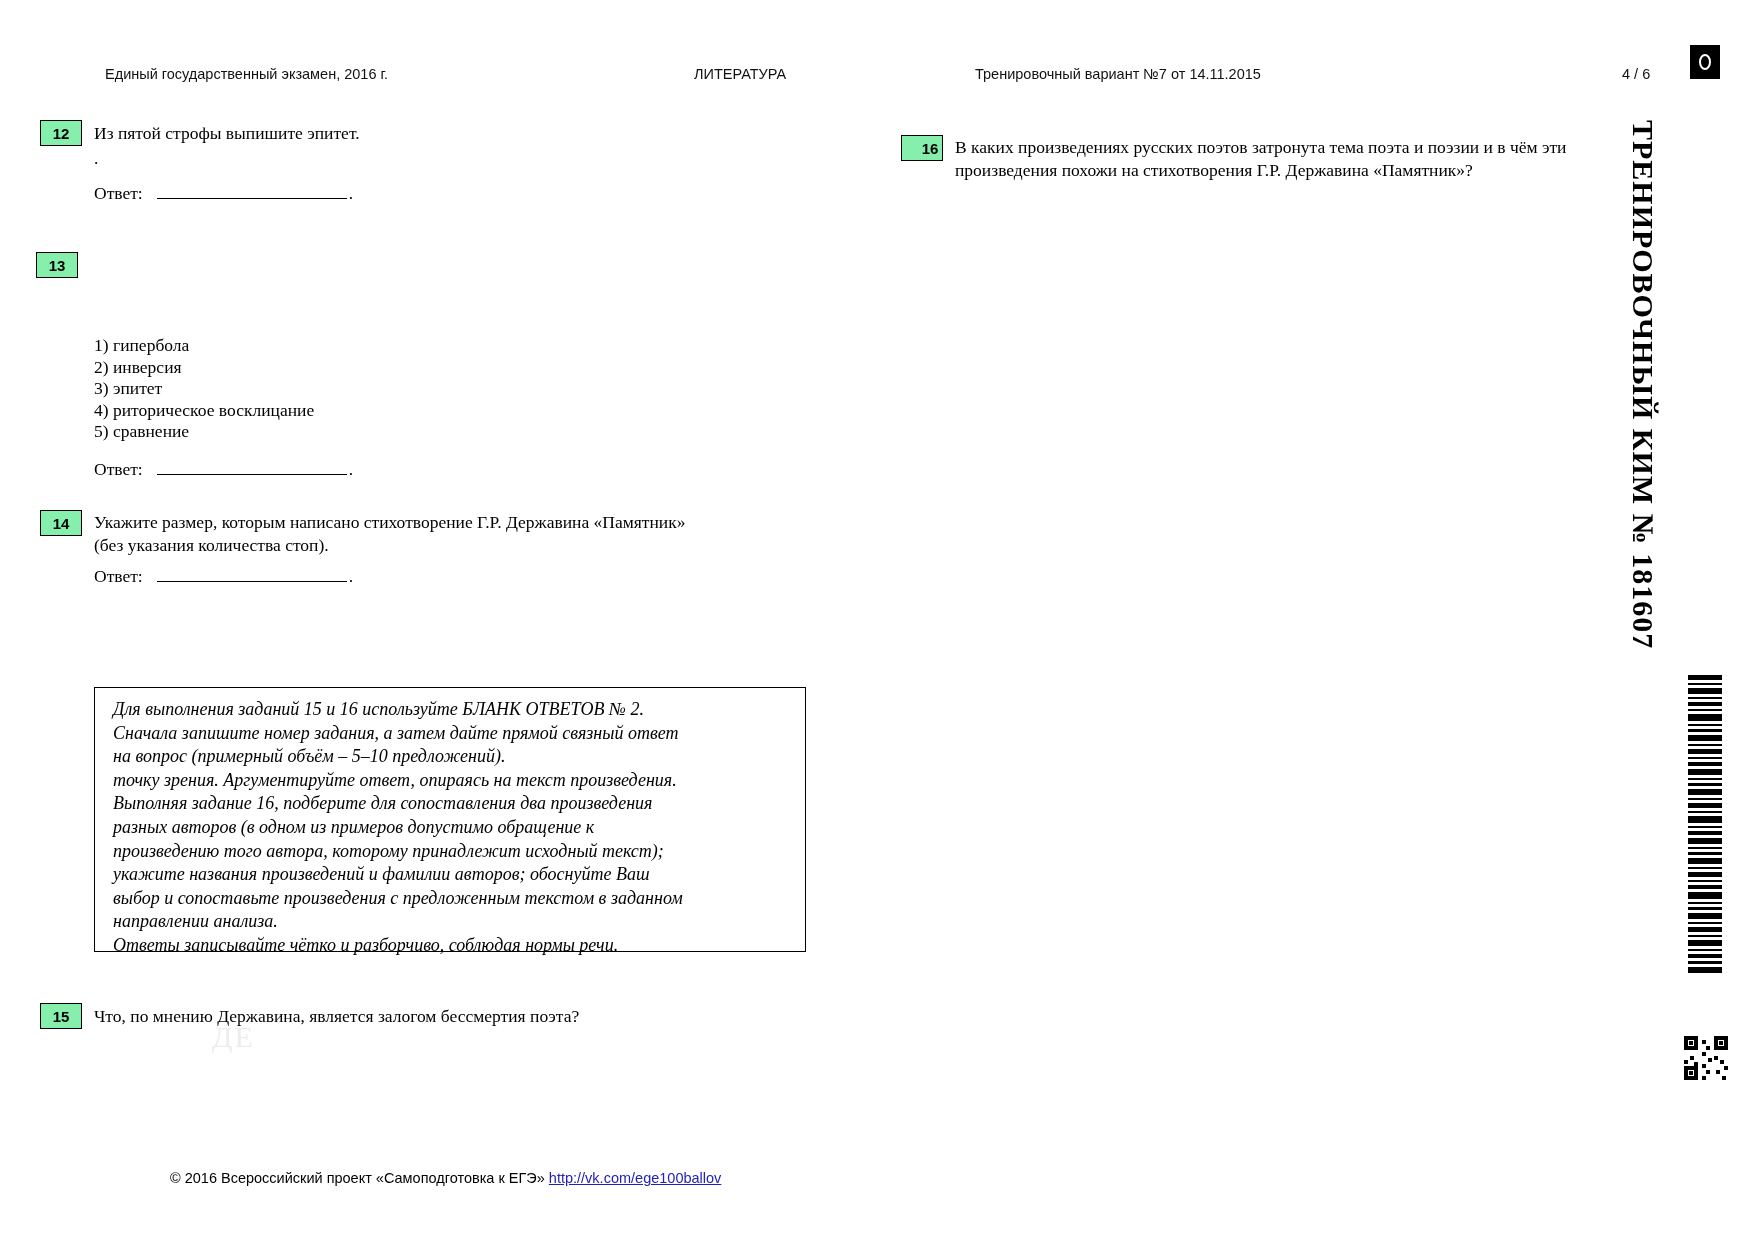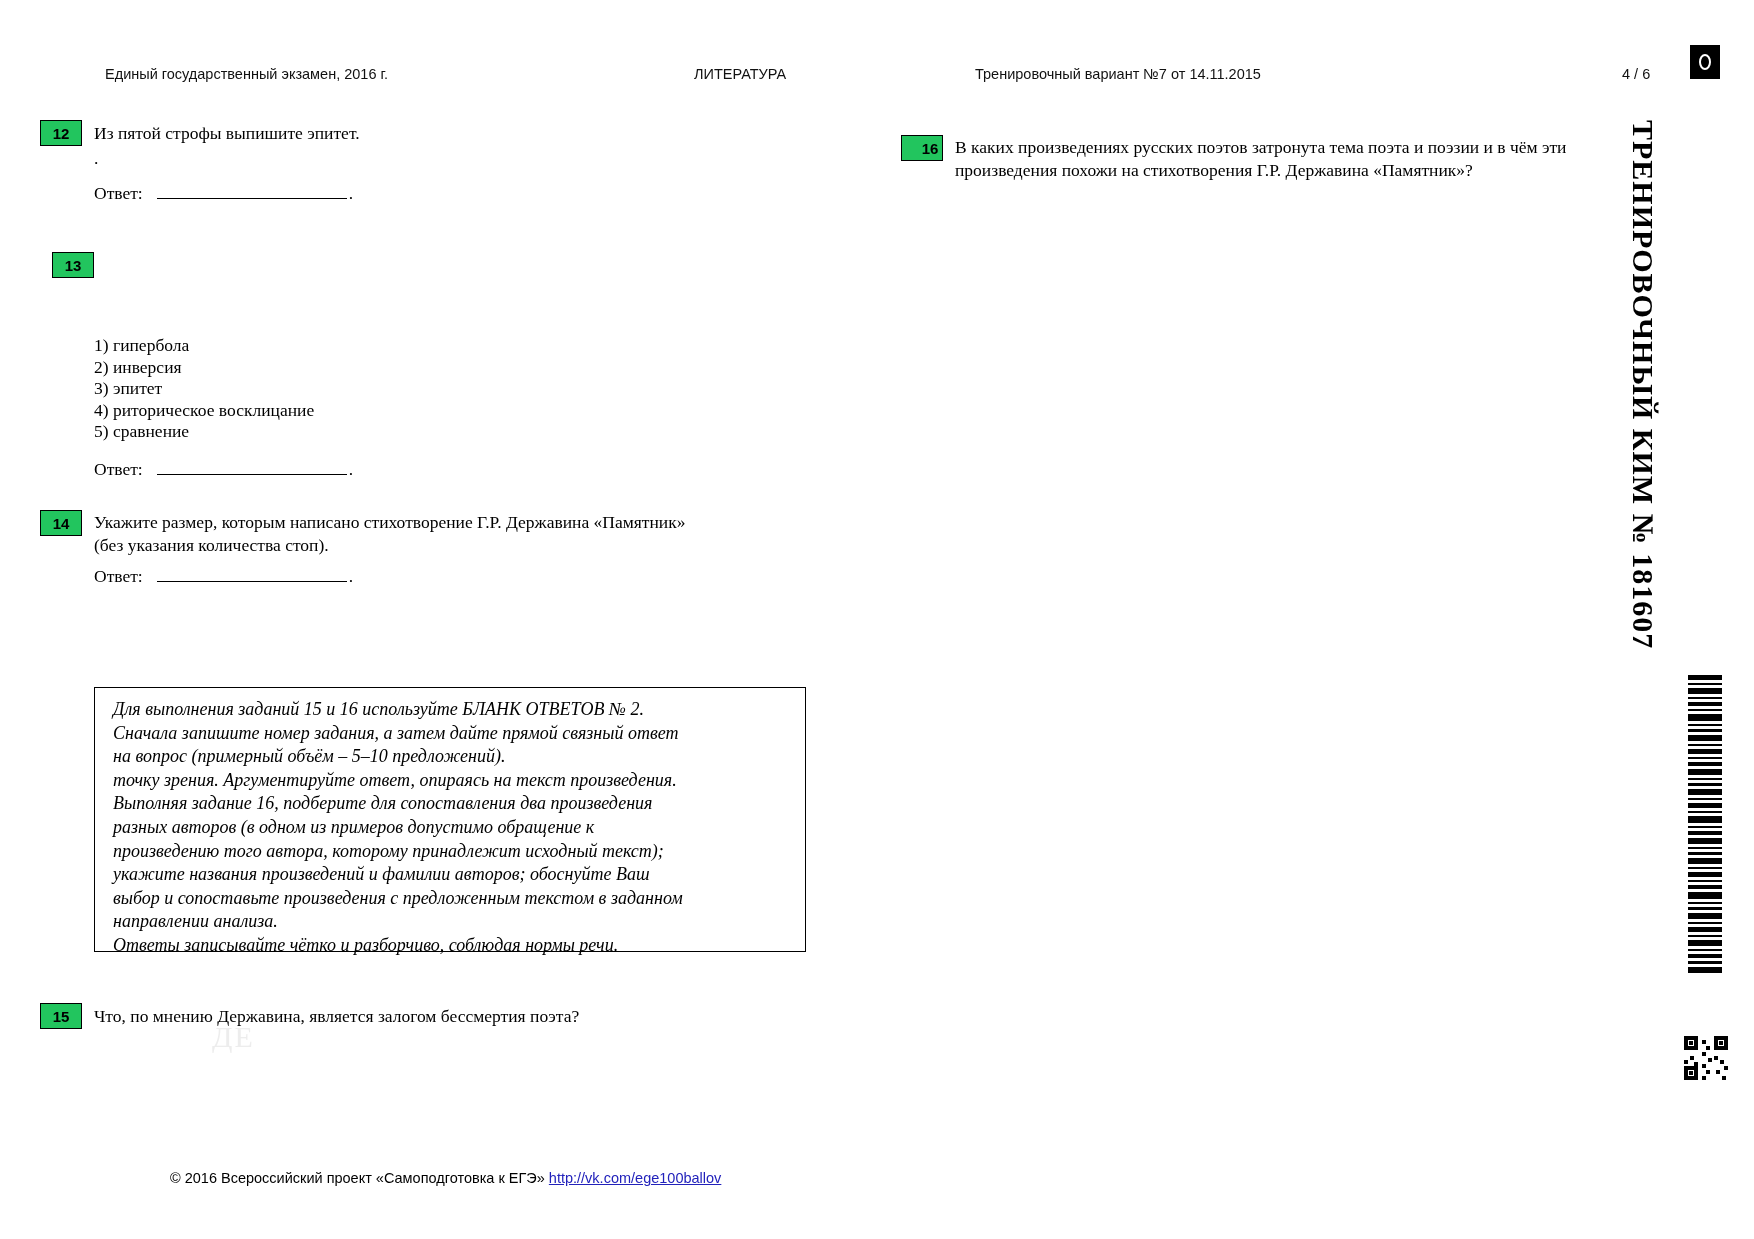--- a/index.html
+++ b/index.html
@@ -101,21 +101,21 @@
     position: absolute;
     width: 42px;
     height: 26px;
     border: 1.5px solid #000;
     font-family: "Liberation Sans", sans-serif;
     font-size: 15px;
     font-weight: bold;
     text-align: center;
     line-height: 26px;
     box-sizing: border-box;
-    background: #22c55e;
+    background: #86efac;
   }
   .qtext {
     position: absolute;
     font-family: "Liberation Serif", serif;
     font-size: 17.5px;
     line-height: 23px;
     color: #000;
   }
   .answer {
     position: absolute;
@@ -290,21 +290,21 @@
       <i style="left:10px;top:26px"></i>
   </div>
 
   <div class="qnum" style="left:40px; top:120px;">12</div>
   <div class="qtext" style="left:94px; top:122px; width:600px;">Из пятой строфы выпишите эпитет.</div>
   <div class="qtext" style="left:94px; top:147px;">.</div>
   <div class="answer" style="left:94px; top:183px;">
     <span>Ответ:</span><span class="rule"></span><span>.</span>
   </div>
 
-  <div class="qnum" style="left:52px; top:252px;">13</div>
+  <div class="qnum" style="left:36px; top:252px;">13</div>
   <div class="list" style="left:94px; top:335px;">
     <div>1) гипербола</div>
     <div>2) инверсия</div>
     <div>3) эпитет</div>
     <div>4) риторическое восклицание</div>
     <div>5) сравнение</div>
   </div>
   <div class="answer" style="left:94px; top:459px;">
     <span>Ответ:</span><span class="rule"></span><span>.</span>
   </div>

